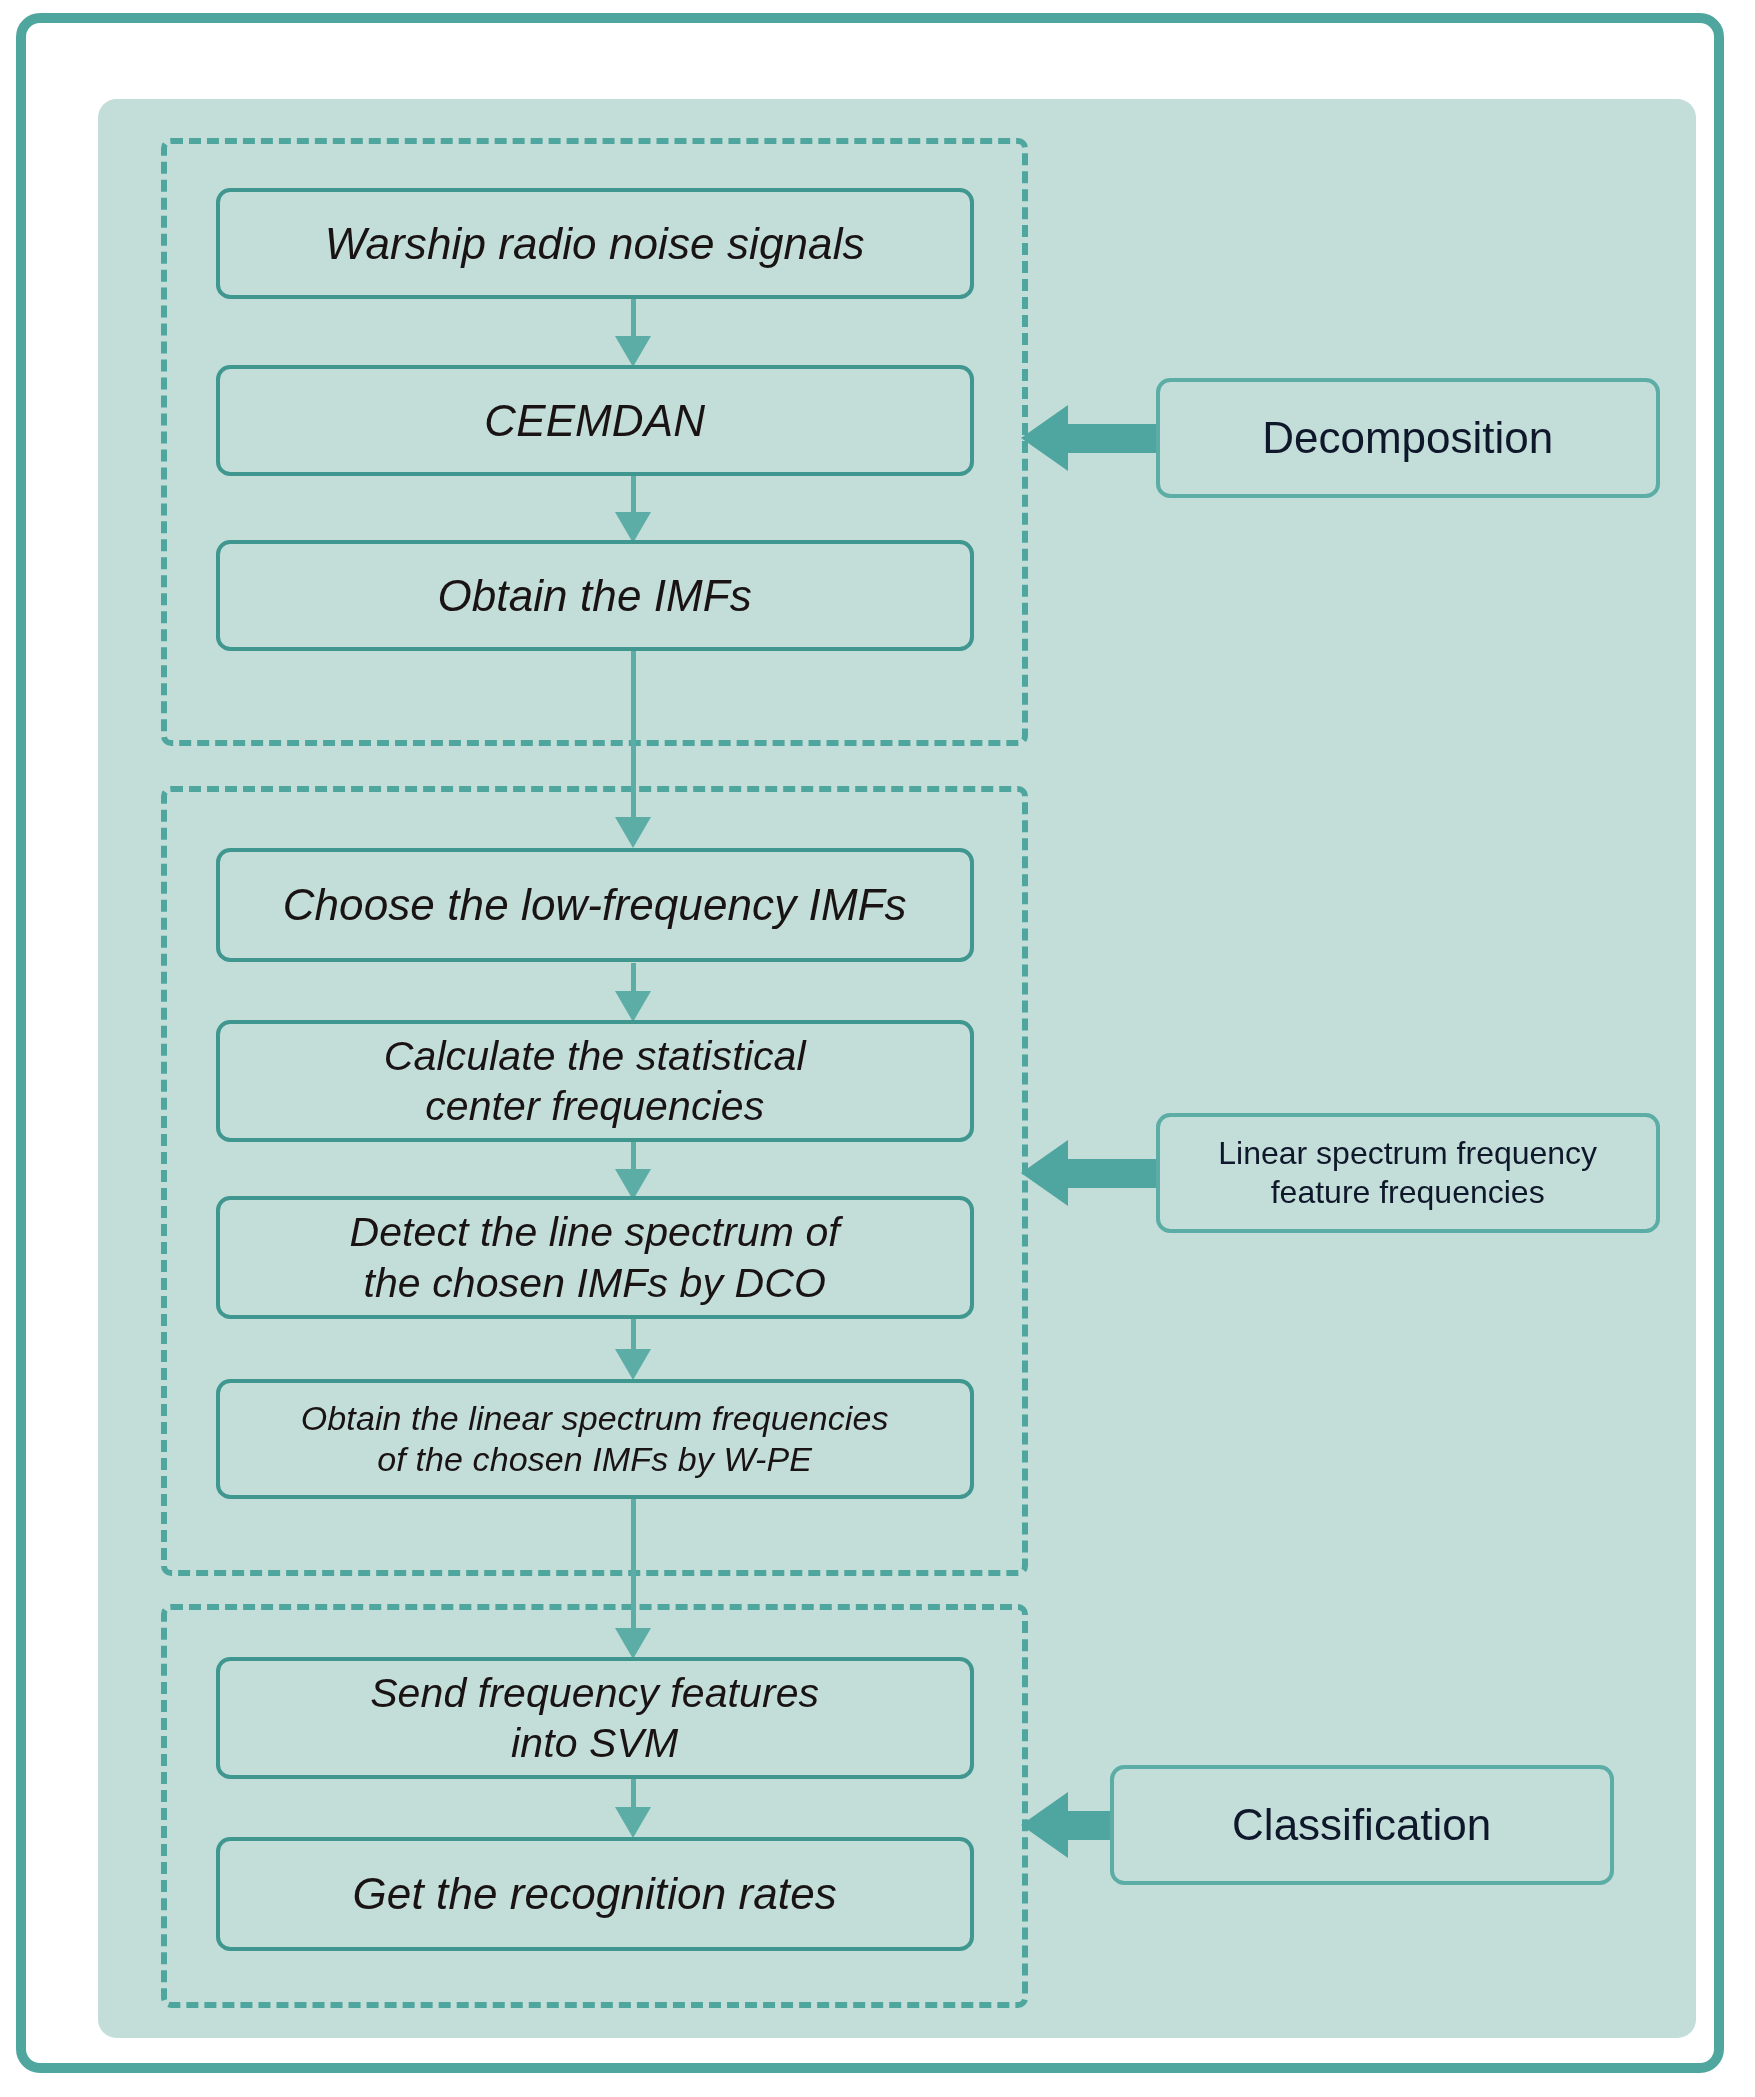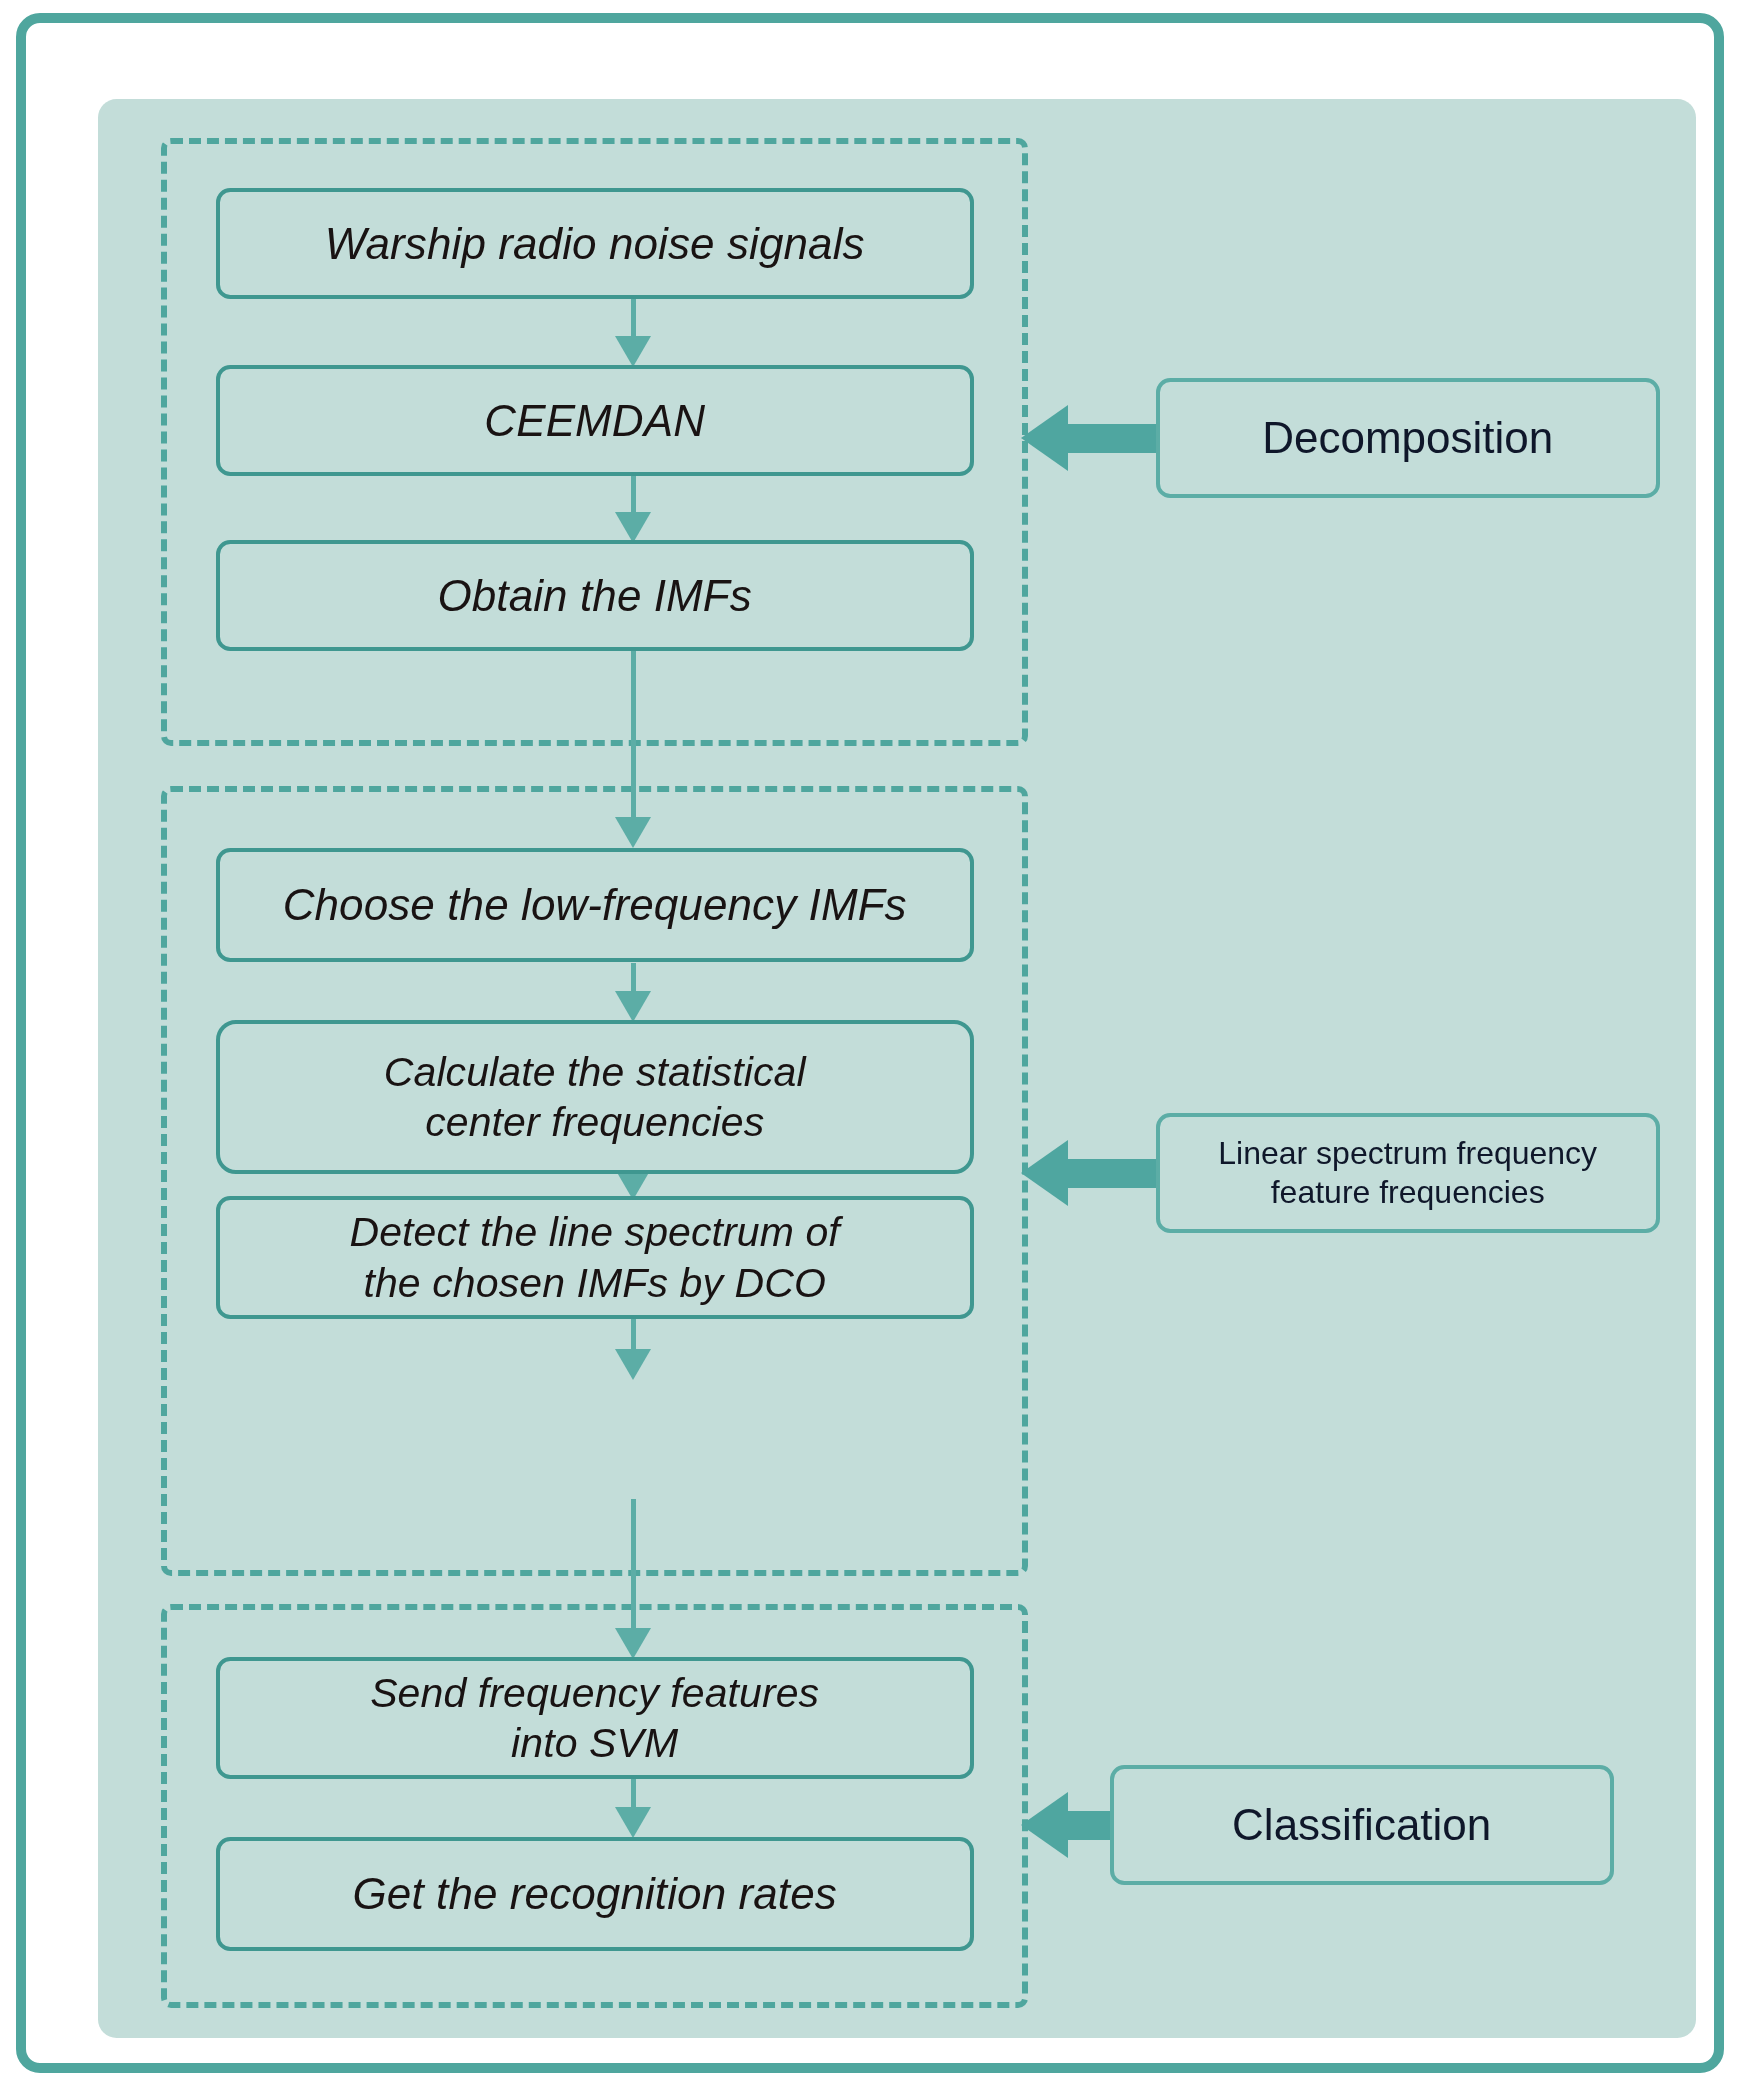--- a/index.html
+++ b/index.html
@@ -43,21 +43,21 @@
     padding:2.9px 10px;
     letter-spacing:0.1px;
     font-style:italic;
   }
   .process-box .box-text{white-space:pre-line;display:block;}
   .pb-w{left:118px;width:758px;}
   #box-warship  {top:89px;  height:111px; font-size:44px;}
   #box-ceemdan  {top:266px;  height:111px; font-size:44px;}
   #box-imfs     {top:441px;  height:111px; font-size:44px;}
   #box-choose   {top:749px; height:114px; font-size:44px;}
-  #box-calc     {top:921px; height:154px; font-size:41px;border-radius:20px;}
+  #box-calc     {top:921px; height:122px; font-size:41px;}
   #box-detect   {top:1097px; height:123px; font-size:41px;}
   #box-wpe      {top:1280px; height:120px; font-size:34px;}
   #box-svm      {top:1558px; height:122px; font-size:41px;}
   #box-rates    {top:1738px; height:114px; font-size:44px;}
 
   
   .connector{position:absolute;left:533px;width:5.7px;background:#5cada6;}
   .arrow-head{
     position:absolute;left:517px;width:0;height:0;
     border-left:18.6px solid transparent;border-right:18.6px solid transparent;
@@ -151,20 +151,24 @@
       <span class="box-text">Choose the low-frequency IMFs</span>
     </div>
     <div class="process-box pb-w" id="box-calc">
       <span class="box-text">Calculate the statistical
 center frequencies</span>
     </div>
     <div class="process-box pb-w" id="box-detect">
       <span class="box-text">Detect the line spectrum of
 the chosen IMFs by DCO</span>
     </div>
+    <div class="process-box pb-w" id="box-wpe">
+      <span class="box-text">Obtain the linear spectrum frequencies
+of the chosen IMFs by W-PE</span>
+    </div>
 
     <div class="process-box pb-w" id="box-svm">
       <span class="box-text">Send frequency features
 into SVM</span>
     </div>
     <div class="process-box pb-w" id="box-rates">
       <span class="box-text">Get the recognition rates</span>
     </div>
 
     <div class="block-arrow" id="block-arrow-0">

